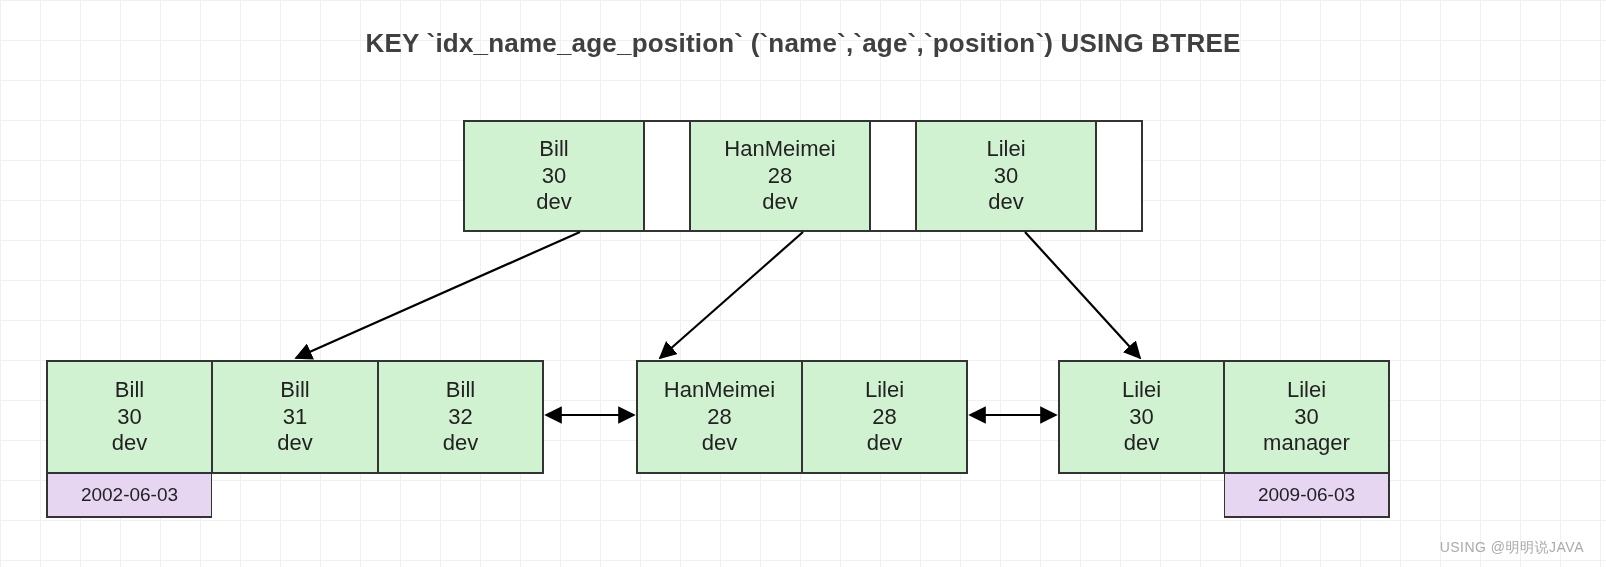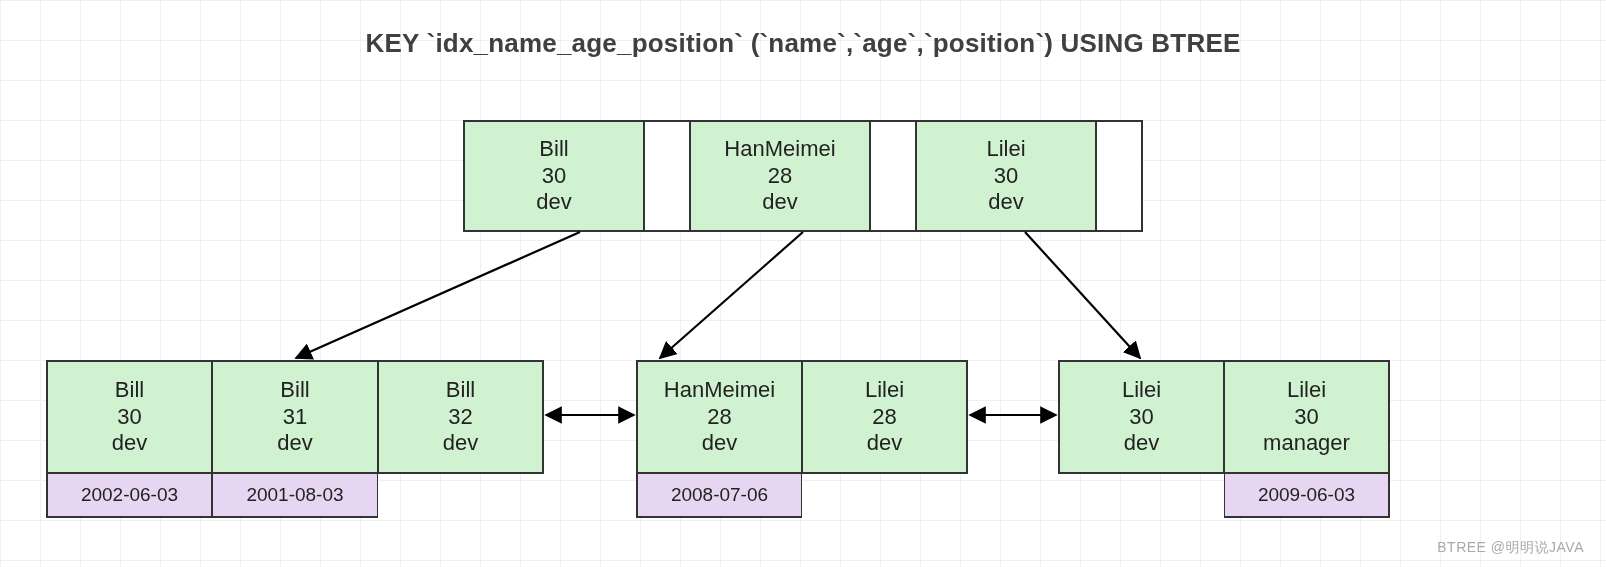--- a/index.html
+++ b/index.html
@@ -167,38 +167,36 @@
           <span>dev</span>
         </div>
         <div class="leaf-bot">2002-06-03</div>
       </div>
       <div class="leaf-cell">
         <div class="leaf-top">
           <span>Bill</span>
           <span>31</span>
           <span>dev</span>
         </div>
-        <div class="leaf-bot">2001-08-03</div>
       </div>
       <div class="leaf-cell">
         <div class="leaf-top">
           <span>Bill</span>
           <span>32</span>
           <span>dev</span>
         </div>
       </div>
     </div>
     <div class="leaf-group" style="left: 636px;">
       <div class="leaf-cell">
         <div class="leaf-top">
           <span>HanMeimei</span>
           <span>28</span>
           <span>dev</span>
         </div>
-        <div class="leaf-bot">2008-07-06</div>
       </div>
       <div class="leaf-cell">
         <div class="leaf-top">
           <span>Lilei</span>
           <span>28</span>
           <span>dev</span>
         </div>
       </div>
     </div>
     <div class="leaf-group" style="left: 1058px;">
@@ -226,13 +224,13 @@
       <path d="M 0 0 L 10 5 L 0 10 z" fill="#000"></path>
     </marker>
   </defs>
 <line x1="580" y1="232" x2="296" y2="358" stroke="#000" stroke-width="2.2" marker-end="url(#ah)"></line>
     <line x1="803" y1="232" x2="660" y2="358" stroke="#000" stroke-width="2.2" marker-end="url(#ah)"></line>
     <line x1="1025" y1="232" x2="1140" y2="358" stroke="#000" stroke-width="2.2" marker-end="url(#ah)"></line>
     <line x1="546" y1="415" x2="634" y2="415" stroke="#000" stroke-width="2.2" marker-end="url(#ah)" marker-start="url(#ah)"></line>
     <line x1="970" y1="415" x2="1056" y2="415" stroke="#000" stroke-width="2.2" marker-end="url(#ah)" marker-start="url(#ah)"></line>
   </svg>
 
-<div class="watermark">BTREE @明明说JAVA</div>
+<div class="watermark">USING @明明说JAVA</div>
 
 </body></html>

